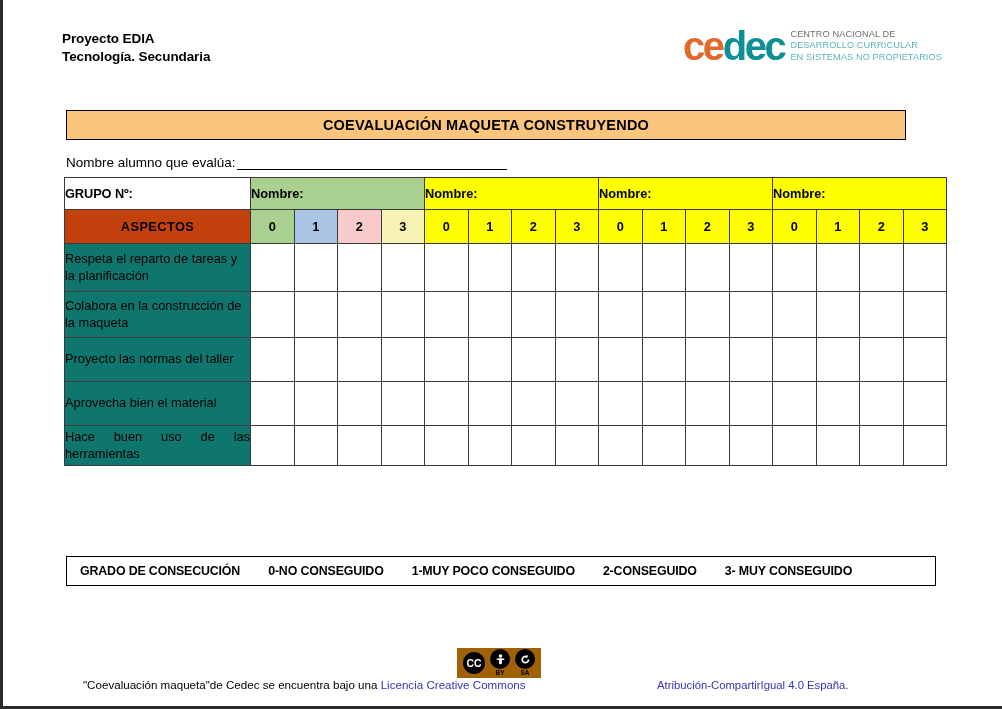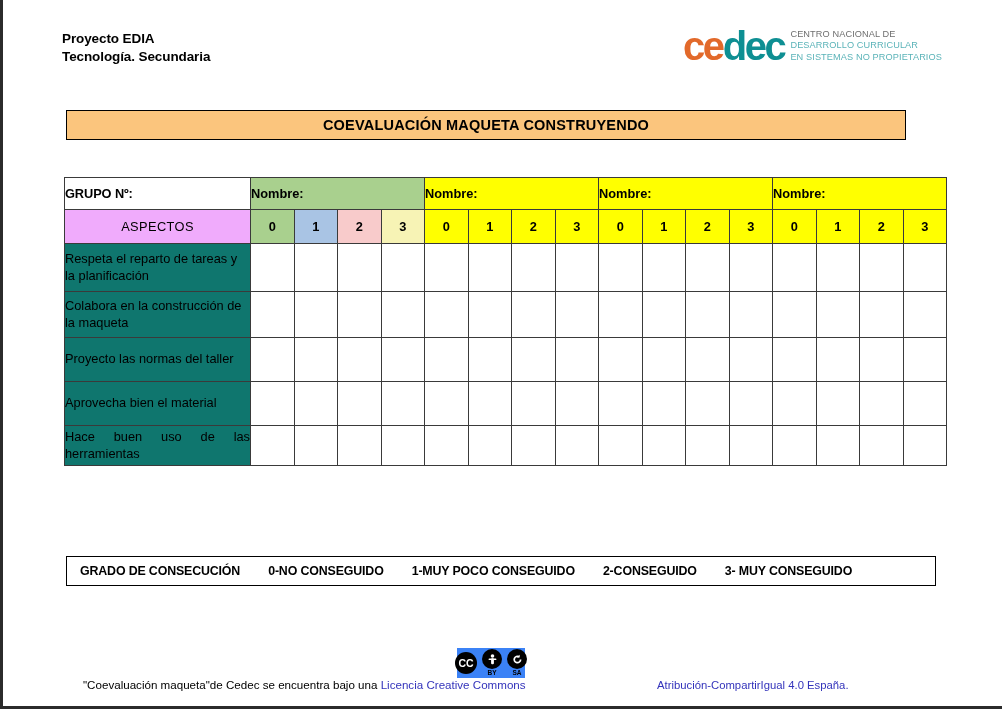--- a/index.html
+++ b/index.html
@@ -125,22 +125,22 @@
     height: 32px;
     background: #ffffff;
     font-weight: bold;
     font-size: 13.2px;
     padding-left: 7px;
     text-align: left;
     letter-spacing: -0.1px;
   }
   .cell-aspectos {
     height: 34px;
-    background: #f0abfc;
-    font-weight: normal;
+    background: #c2410c;
+    font-weight: bold;
     font-size: 13.2px;
     text-align: center;
     letter-spacing: 0.4px;
   }
   .cell-nombre {
     height: 32px;
     font-weight: bold;
     font-size: 13.6px;
     padding-left: 6px;
     text-align: left;
@@ -193,22 +193,22 @@
     font-weight: bold;
     letter-spacing: -0.15px;
     white-space: nowrap;
     gap: 28px;
   }
 
   
   .cc-badge {
     position: absolute;
     left: 457px; top: 648px;
-    width: 68px; height: 30px;
-    background: #3b82f6;
+    width: 84px; height: 30px;
+    background: #a16207;
     display: flex;
     align-items: center;
     justify-content: center;
     gap: 5px;
     padding: 0 4px;
     box-sizing: border-box;
   }
   .cc-mark {
     display: flex;
     flex-direction: column;
@@ -268,20 +268,24 @@
     <div class="logo-word"><span class="logo-ce">ce</span><span class="logo-dec">dec</span></div>
     <div class="logo-sub">
       <div class="l1">CENTRO NACIONAL DE</div>
       <div>DESARROLLO CURRICULAR</div>
       <div>EN SISTEMAS NO PROPIETARIOS</div>
     </div>
   </div>
 
   <div class="title-band">COEVALUACIÓN MAQUETA CONSTRUYENDO</div>
 
+  <div class="name-line">
+    <span>Nombre alumno que evalúa:</span>
+    <span class="rule"></span>
+  </div>
 
   <table class="grid">
     <colgroup>
       <col class="col-aspect">
       <col class="col-score">
         <col class="col-score">
         <col class="col-score">
         <col class="col-score">
       <col class="col-score">
         <col class="col-score">

